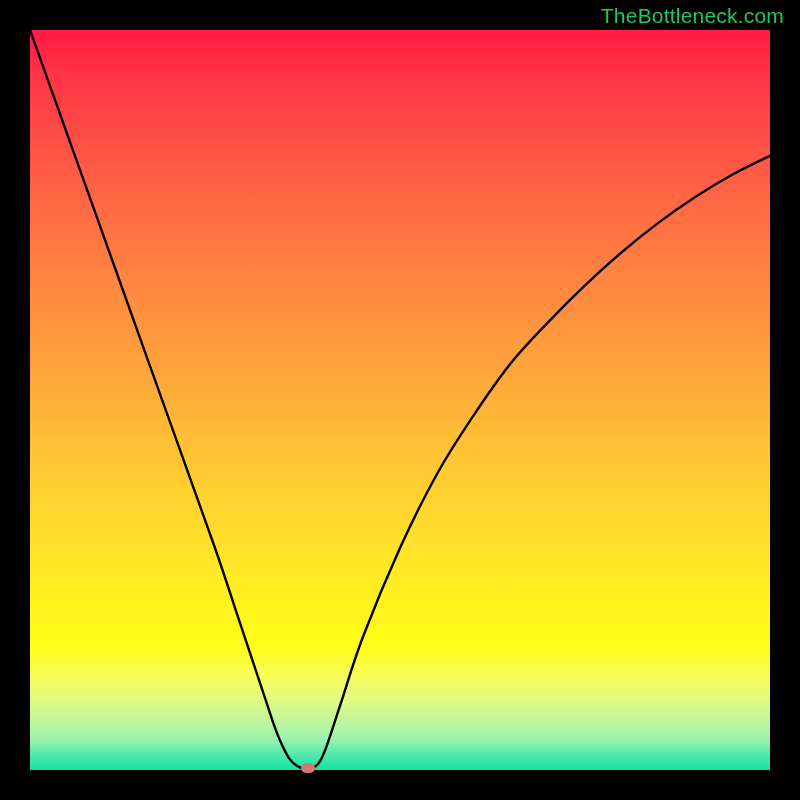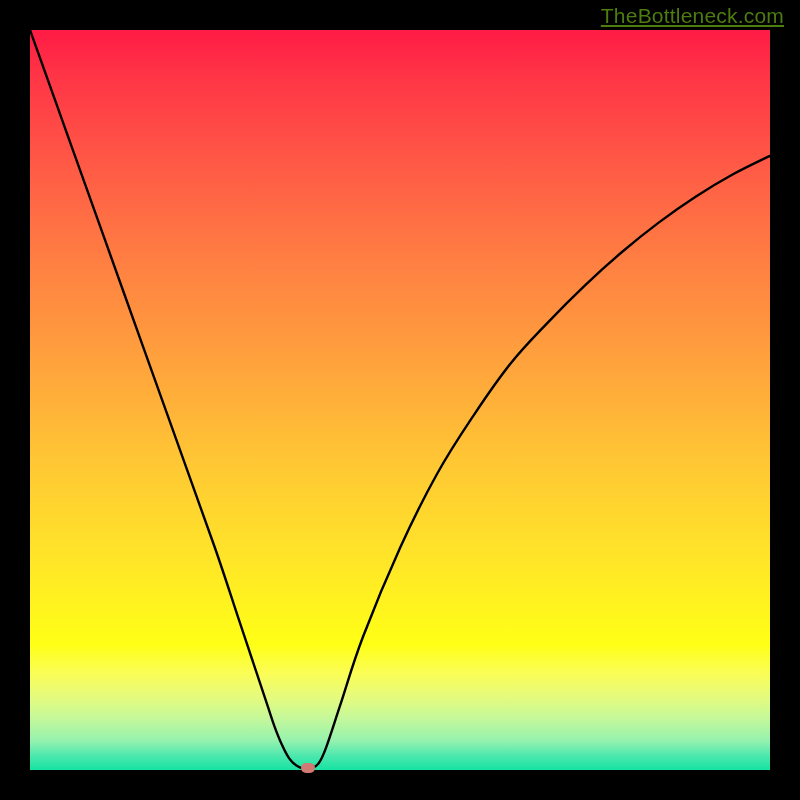--- a/index.html
+++ b/index.html
@@ -14,27 +14,26 @@
   .frame {
     position: relative;
     width: 800px;
     height: 800px;
     background: #000;
   }
   .watermark {
     position: absolute;
     top: 4px;
     right: 16px;
-    color: #4d7c0f;
+    color: #22c55e;
     font-size: 21px;
     font-weight: 500;
     letter-spacing: 0.2px;
     z-index: 5;
     user-select: none;
-    text-decoration: underline;
   }
   .plot-area {
     position: absolute;
     left: 30px;
     right: 30px;
     top: 30px;
     bottom: 30px;
     
     background: linear-gradient(
       to bottom,

